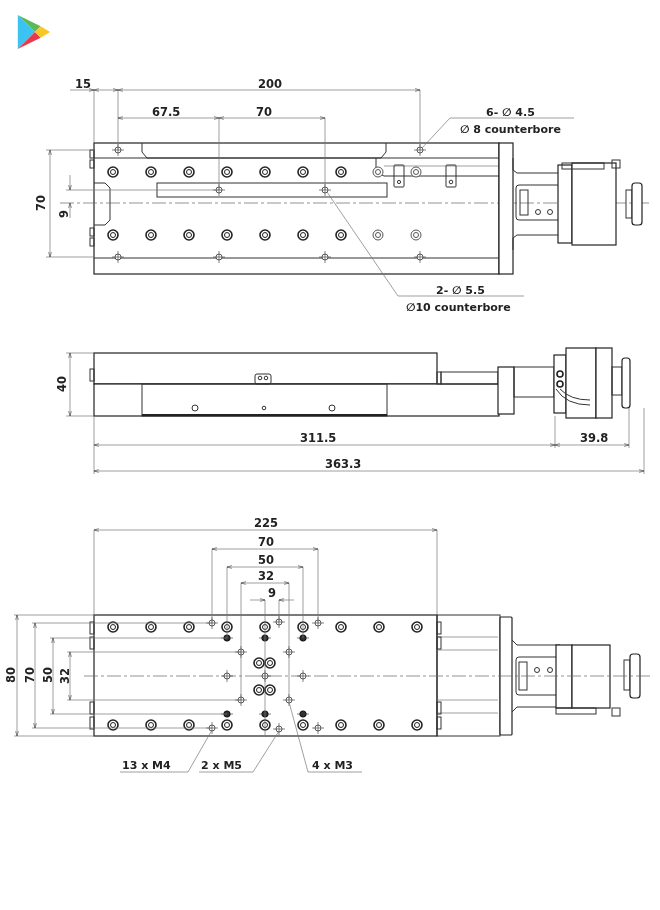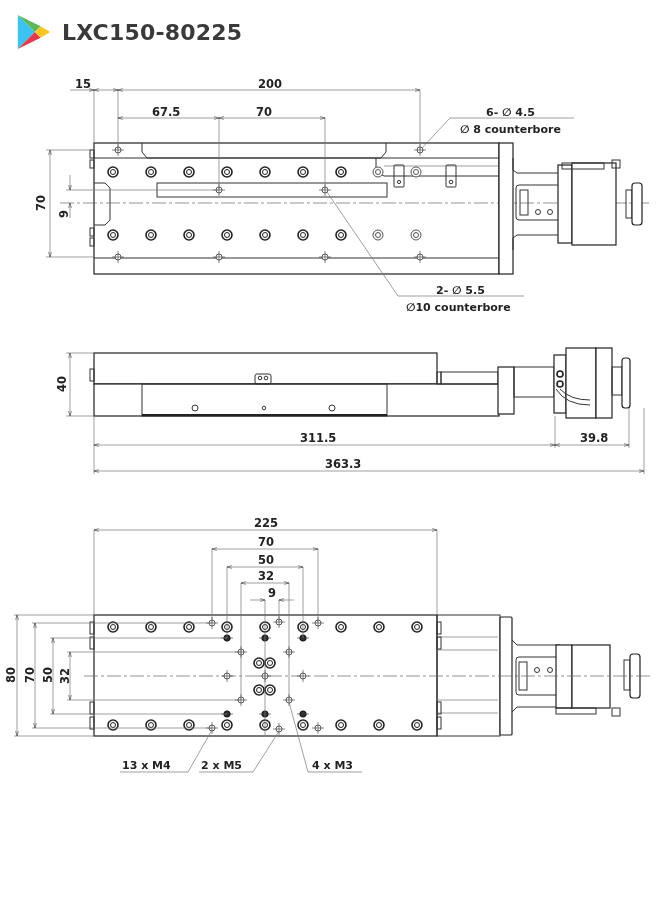--- a/index.html
+++ b/index.html
@@ -20,21 +20,20 @@
 </head>
 <body>
 
 <div class="header">
   <svg class="logo" viewBox="0 0 40 40">
     <polygon points="4,2 4,38 22,20" fill="#3bc4f2"></polygon>
     <polygon points="4,2 22,20 28,14" fill="#5cb85c"></polygon>
     <polygon points="4,38 22,20 28,26" fill="#e8384b"></polygon>
     <polygon points="22,20 28,14 38,20 28,26" fill="#f9c623"></polygon>
   </svg>
-  <span class="title">LXC150-80225</span>
 </div>
 
 <svg class="drawing" width="660" height="910" viewBox="0 0 660 910">
   <defs>
     <marker id="arr" markerWidth="8" markerHeight="6" refX="7" refY="3" orient="auto-start-reverse">
       <path d="M0,1 L7,3 L0,5" fill="none" stroke="#333" stroke-width="0.8"></path>
     </marker>
     <g id="cbore">
       <circle r="5" class="hole-o"></circle>
       <circle r="2.5" class="hole-i"></circle>

